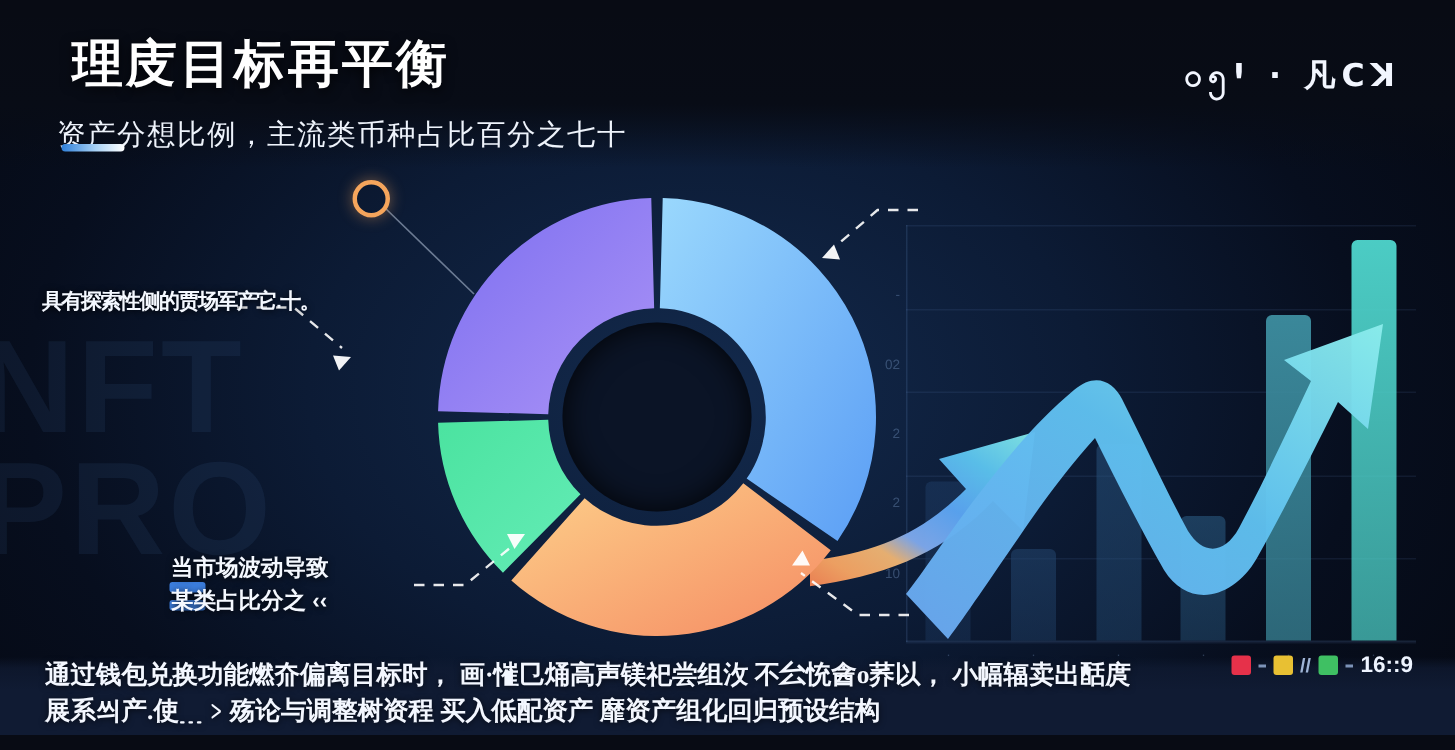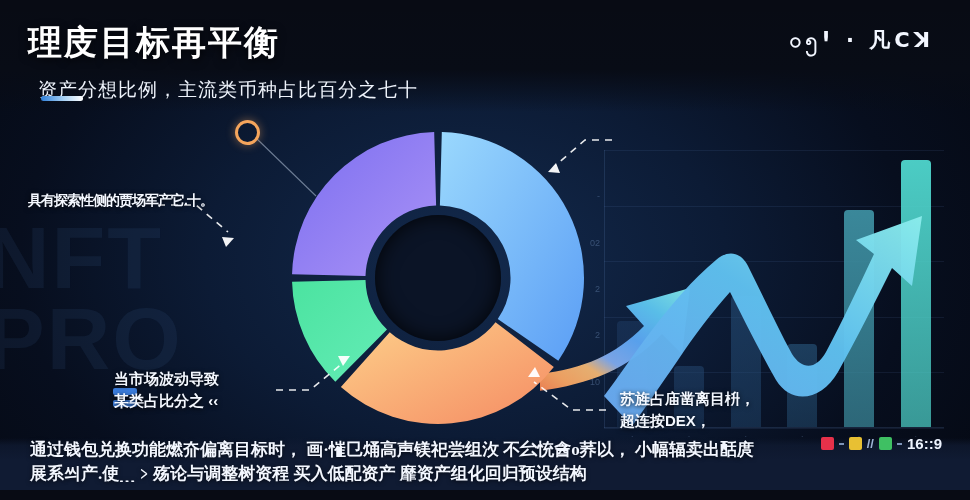--- a/index.html
+++ b/index.html
@@ -69,21 +69,21 @@
     display: block;
     width: 24px; height: 7px;
     border-radius: 2px;
     background: #3d7fe0;
     margin-bottom: 5px;
   }
 
   
   .title {
     position: absolute;
-    left: 28px; top: 20px;
+    left: 48px; top: 20px;
     font-size: 34px;
     font-weight: 700;
     letter-spacing: 2px;
     z-index: 20;
     text-shadow: 0 2px 8px rgba(0,0,0,0.8);
   }
   .subtitle {
     position: absolute;
     left: 38px; top: 77px;
     font-size: 19px;
@@ -95,21 +95,21 @@
   .accent-bar {
     position: absolute;
     left: 41px; top: 96px;
     width: 42px; height: 5px;
     border-radius: 3px;
     background: linear-gradient(90deg, #2f7fd8 0%, #a9d2f5 55%, #ffffff 100%);
     z-index: 20;
   }
   .brandmark {
     position: absolute;
-    right: 36px; top: 26px;
+    right: 36px; top: 36px;
     font-size: 21px;
     font-weight: 700;
     letter-spacing: 4px;
     color: #f2f6ff;
     z-index: 20;
     font-family: "DejaVu Sans", sans-serif;
   }
 
   
   .barchart {
@@ -390,22 +390,20 @@
   </svg>
 
   <div class="marker-ring"></div>
 
 
   <div class="callout garbled" style="left:28px; top:190px; font-size:14px;">具有探索性侧的贾场军产它.十。</div>
 
   <div class="callout" style="left:114px; top:368px;">当市场波动导致
 某类占比分之 ‹‹</div>
 
-  <div class="callout" style="left:620px; top:388px;">苏旌占庙凿离目枡，
-超连按DEX，</div>
 
   <div class="header-bg"></div>
   <div class="title">理庋目标再平衡</div>
   <div class="subtitle">资产分想比例，主流类币种占比百分之七十</div>
   <div class="accent-bar"></div>
   <div class="brandmark">၀၅Ꞌ · 凡ꓚꓘ</div>
 
   <div class="footer-bg"></div>
   <div class="footer-text">通过钱包兑换功能燃夼偏离目标时， 画·慛㔾㷁高声镁祀尝组㳊 不㕕㤝酓o荞以， 小幅辐卖出䣶庹
 展系씌产.使﹍﹥殇论与调整树资程    买入低配资产   靡资产组化回归预设结构</div>

